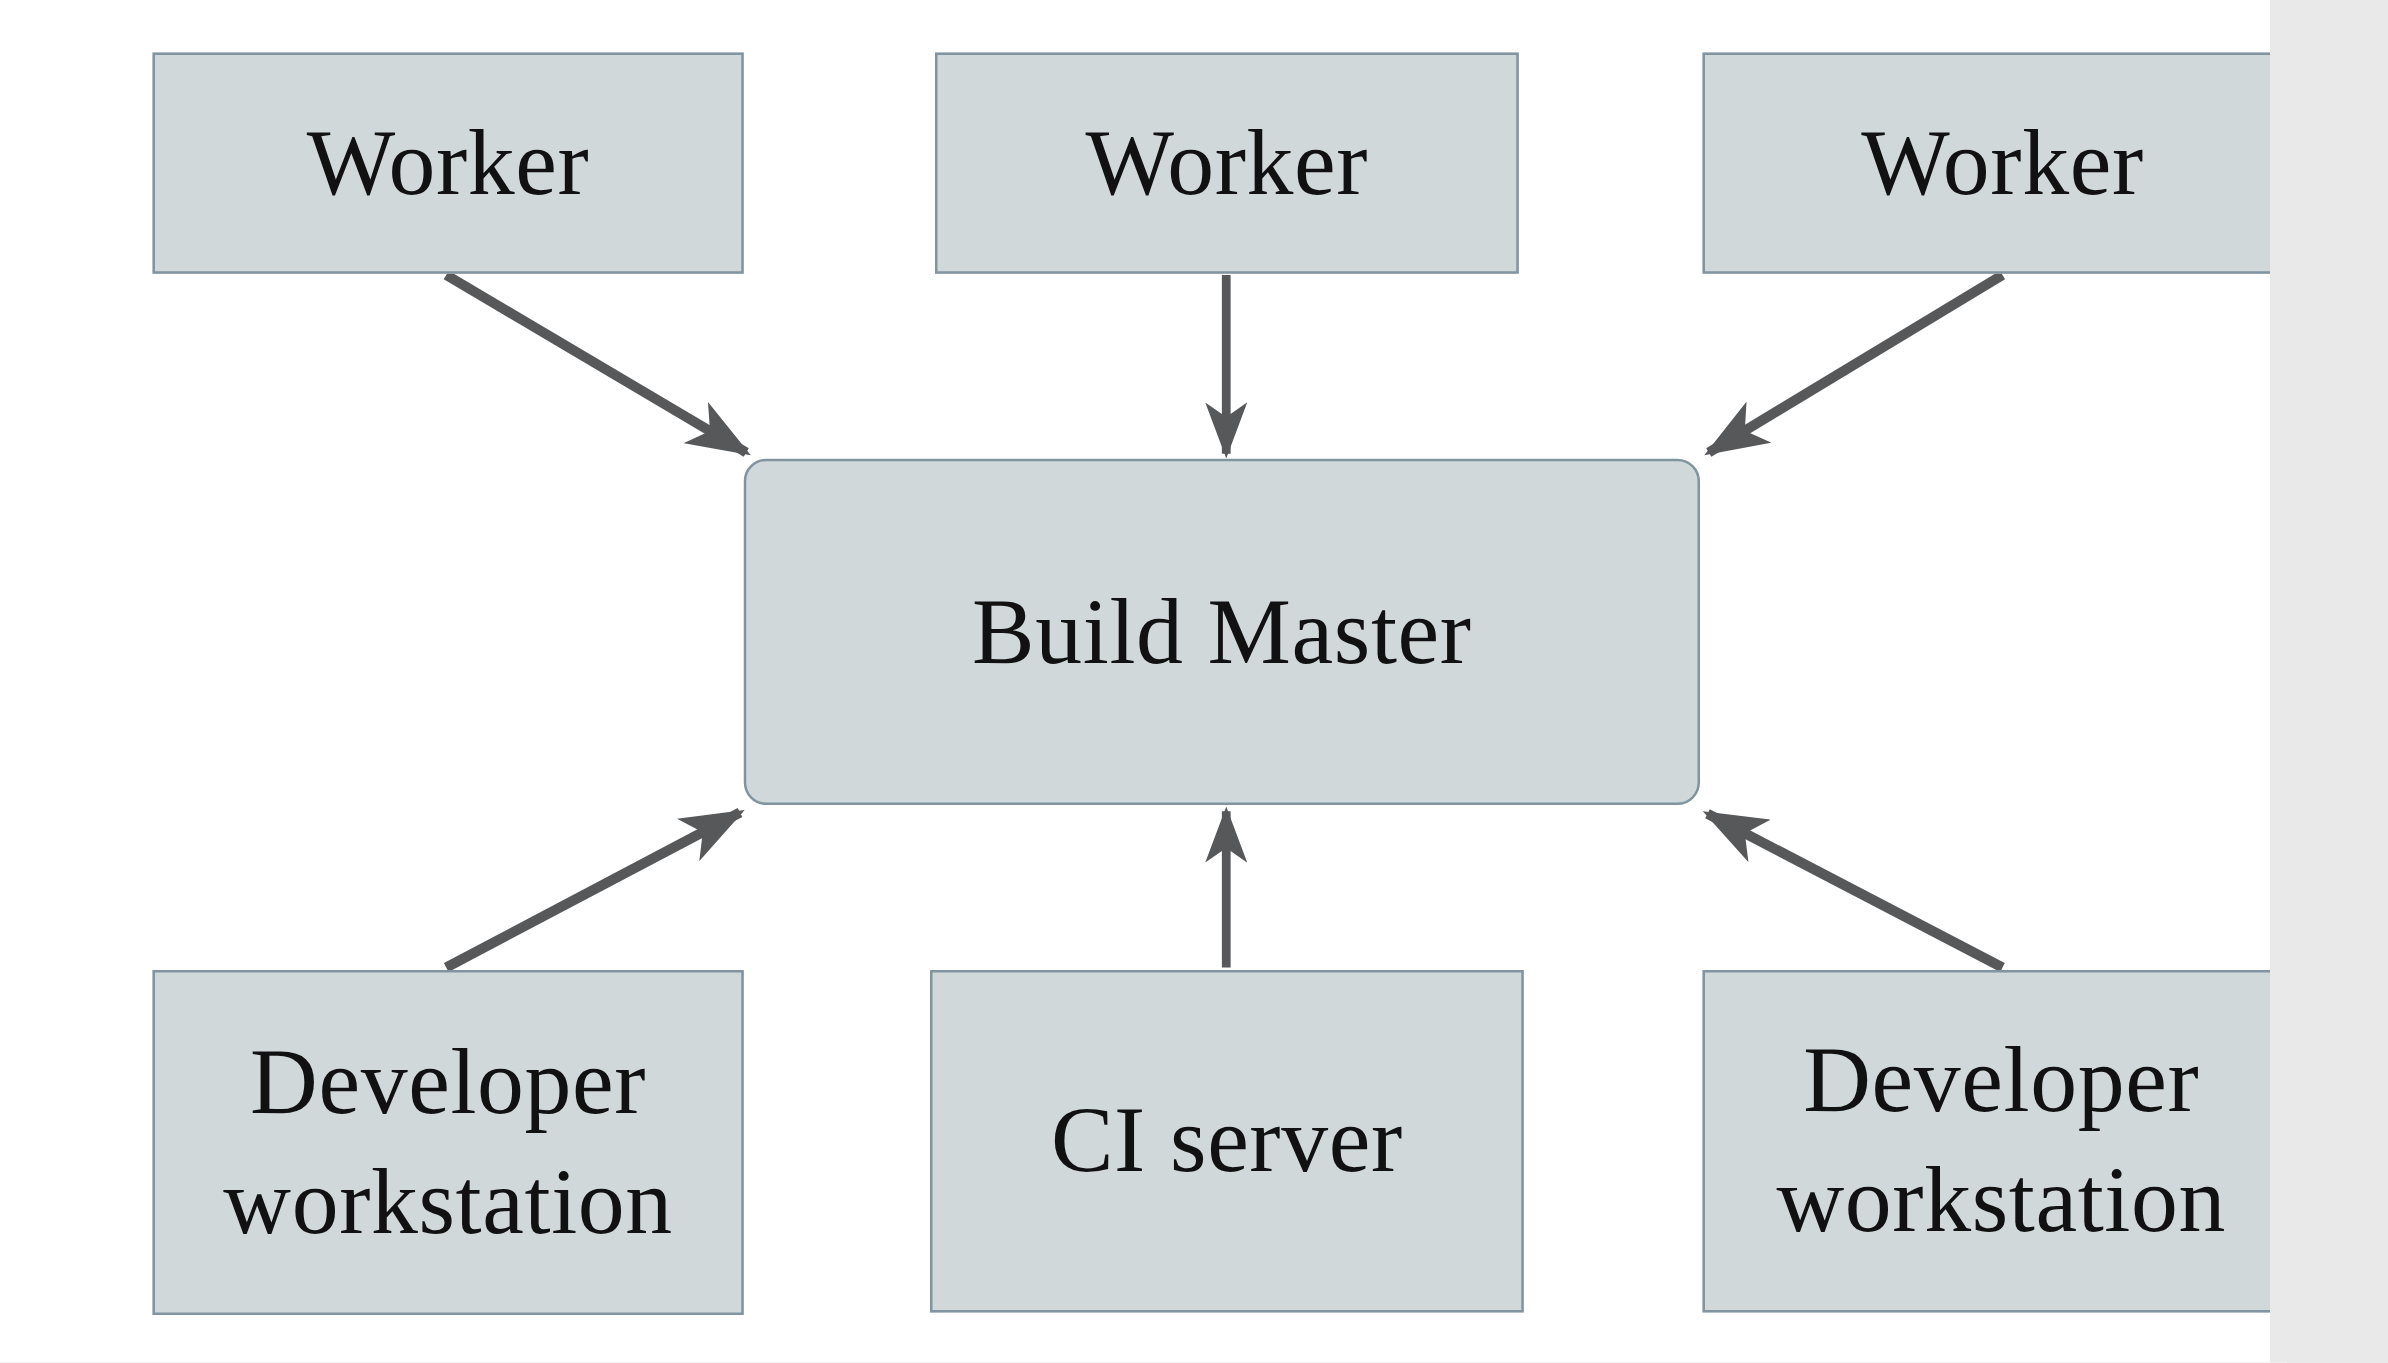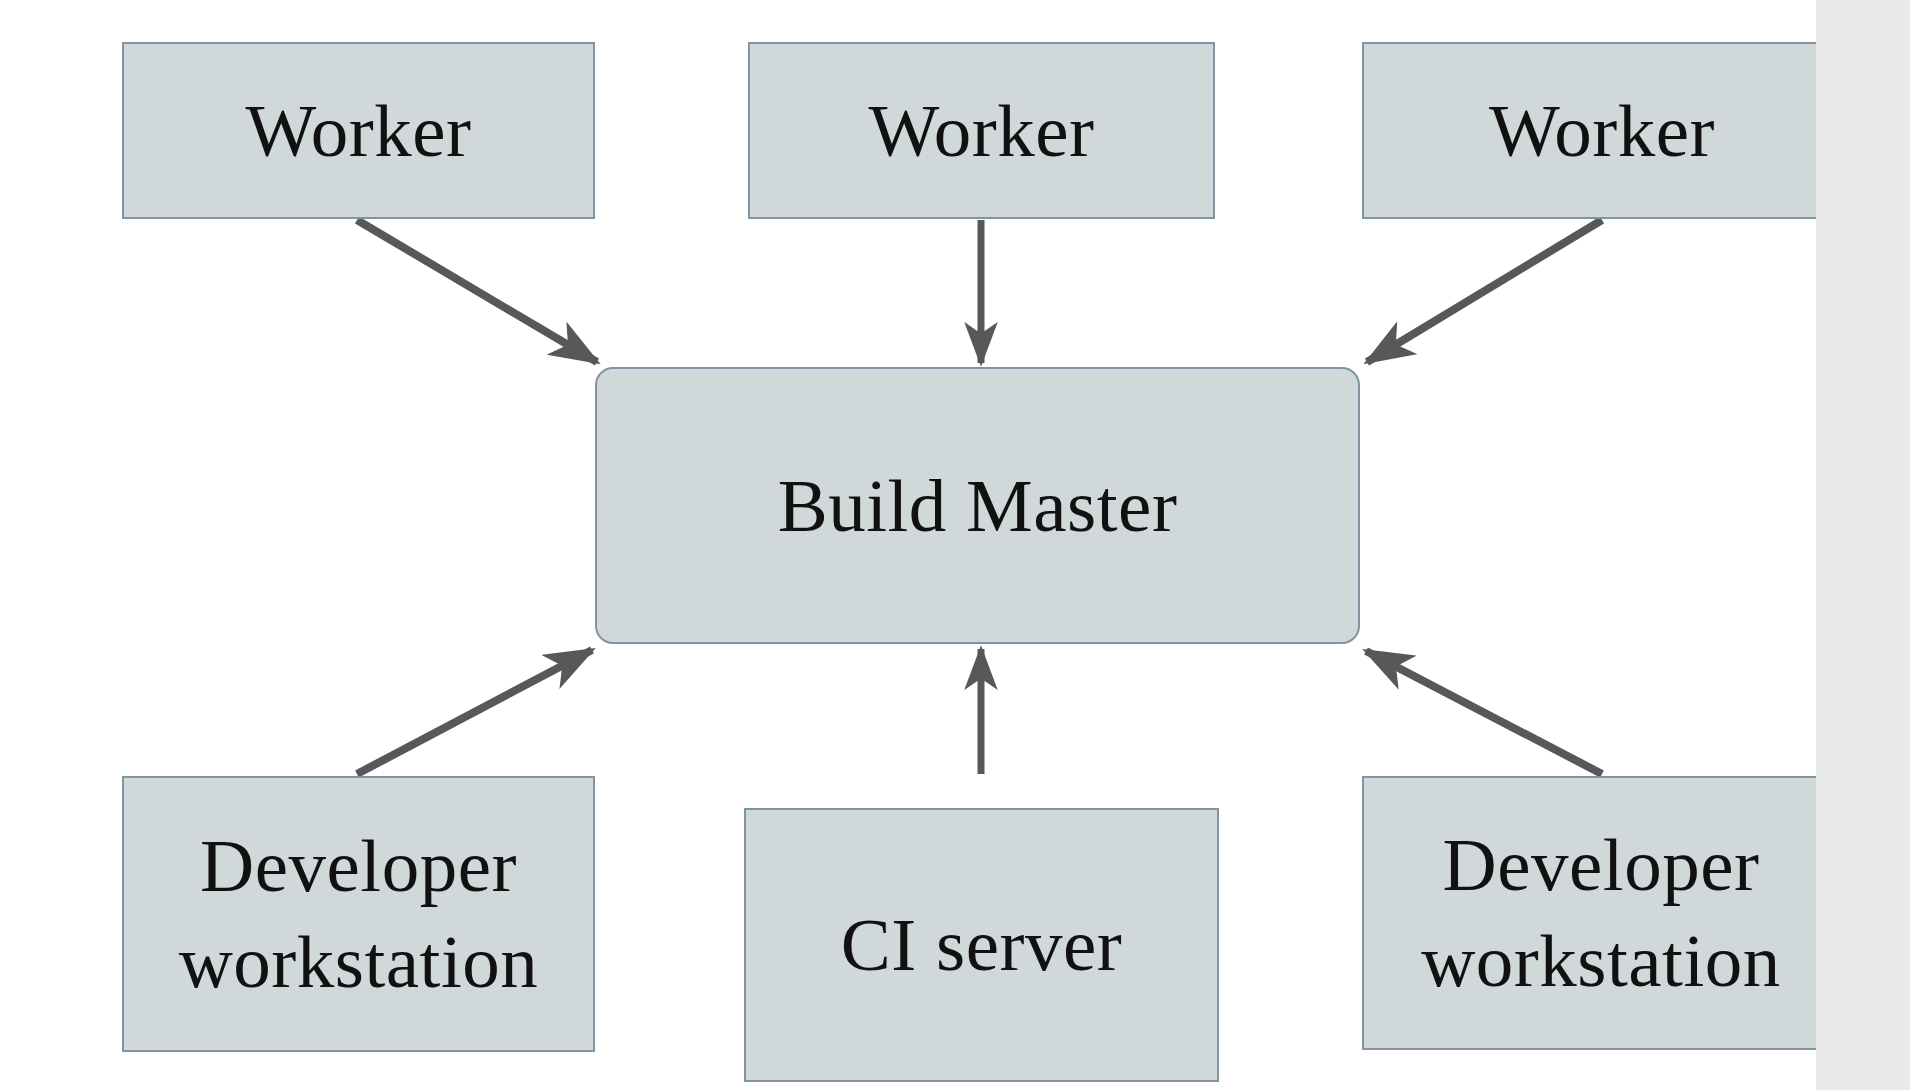--- a/index.html
+++ b/index.html
@@ -42,21 +42,21 @@
     font-size: 75px;
     line-height: 1.28;
     letter-spacing: 0.5px;
   }
   .node .label { padding: 0 10px; }
   .node-worker-1            { left: 122px;  top: 42px;  width: 473px; height: 177px; }
   .node-worker-2            { left: 748px;  top: 42px;  width: 467px; height: 177px; }
   .node-worker-3            { left: 1362px; top: 42px;  width: 480px; height: 177px; }
   .node-build-master        { left: 595px;  top: 367px; width: 765px; height: 277px; border-radius: 18px; }
   .node-dev-workstation-1   { left: 122px;  top: 776px; width: 473px; height: 276px; }
-  .node-ci-server           { left: 744px;  top: 808px; width: 475px; height: 274px; }
+  .node-ci-server           { left: 744px;  top: 776px; width: 475px; height: 274px; }
   .node-dev-workstation-2   { left: 1362px; top: 776px; width: 478px; height: 274px; }
 </style>
 </head>
 <body>
 
 <div class="canvas">
 
   <svg class="arrow-layer" viewBox="0 0 1910 1090" xmlns="http://www.w3.org/2000/svg" aria-hidden="true">
     <defs>
       <marker id="stealth-head" viewBox="0 0 12 9" refX="11" refY="4.5" markerWidth="6.4" markerHeight="4.8" orient="auto" markerUnits="strokeWidth">

